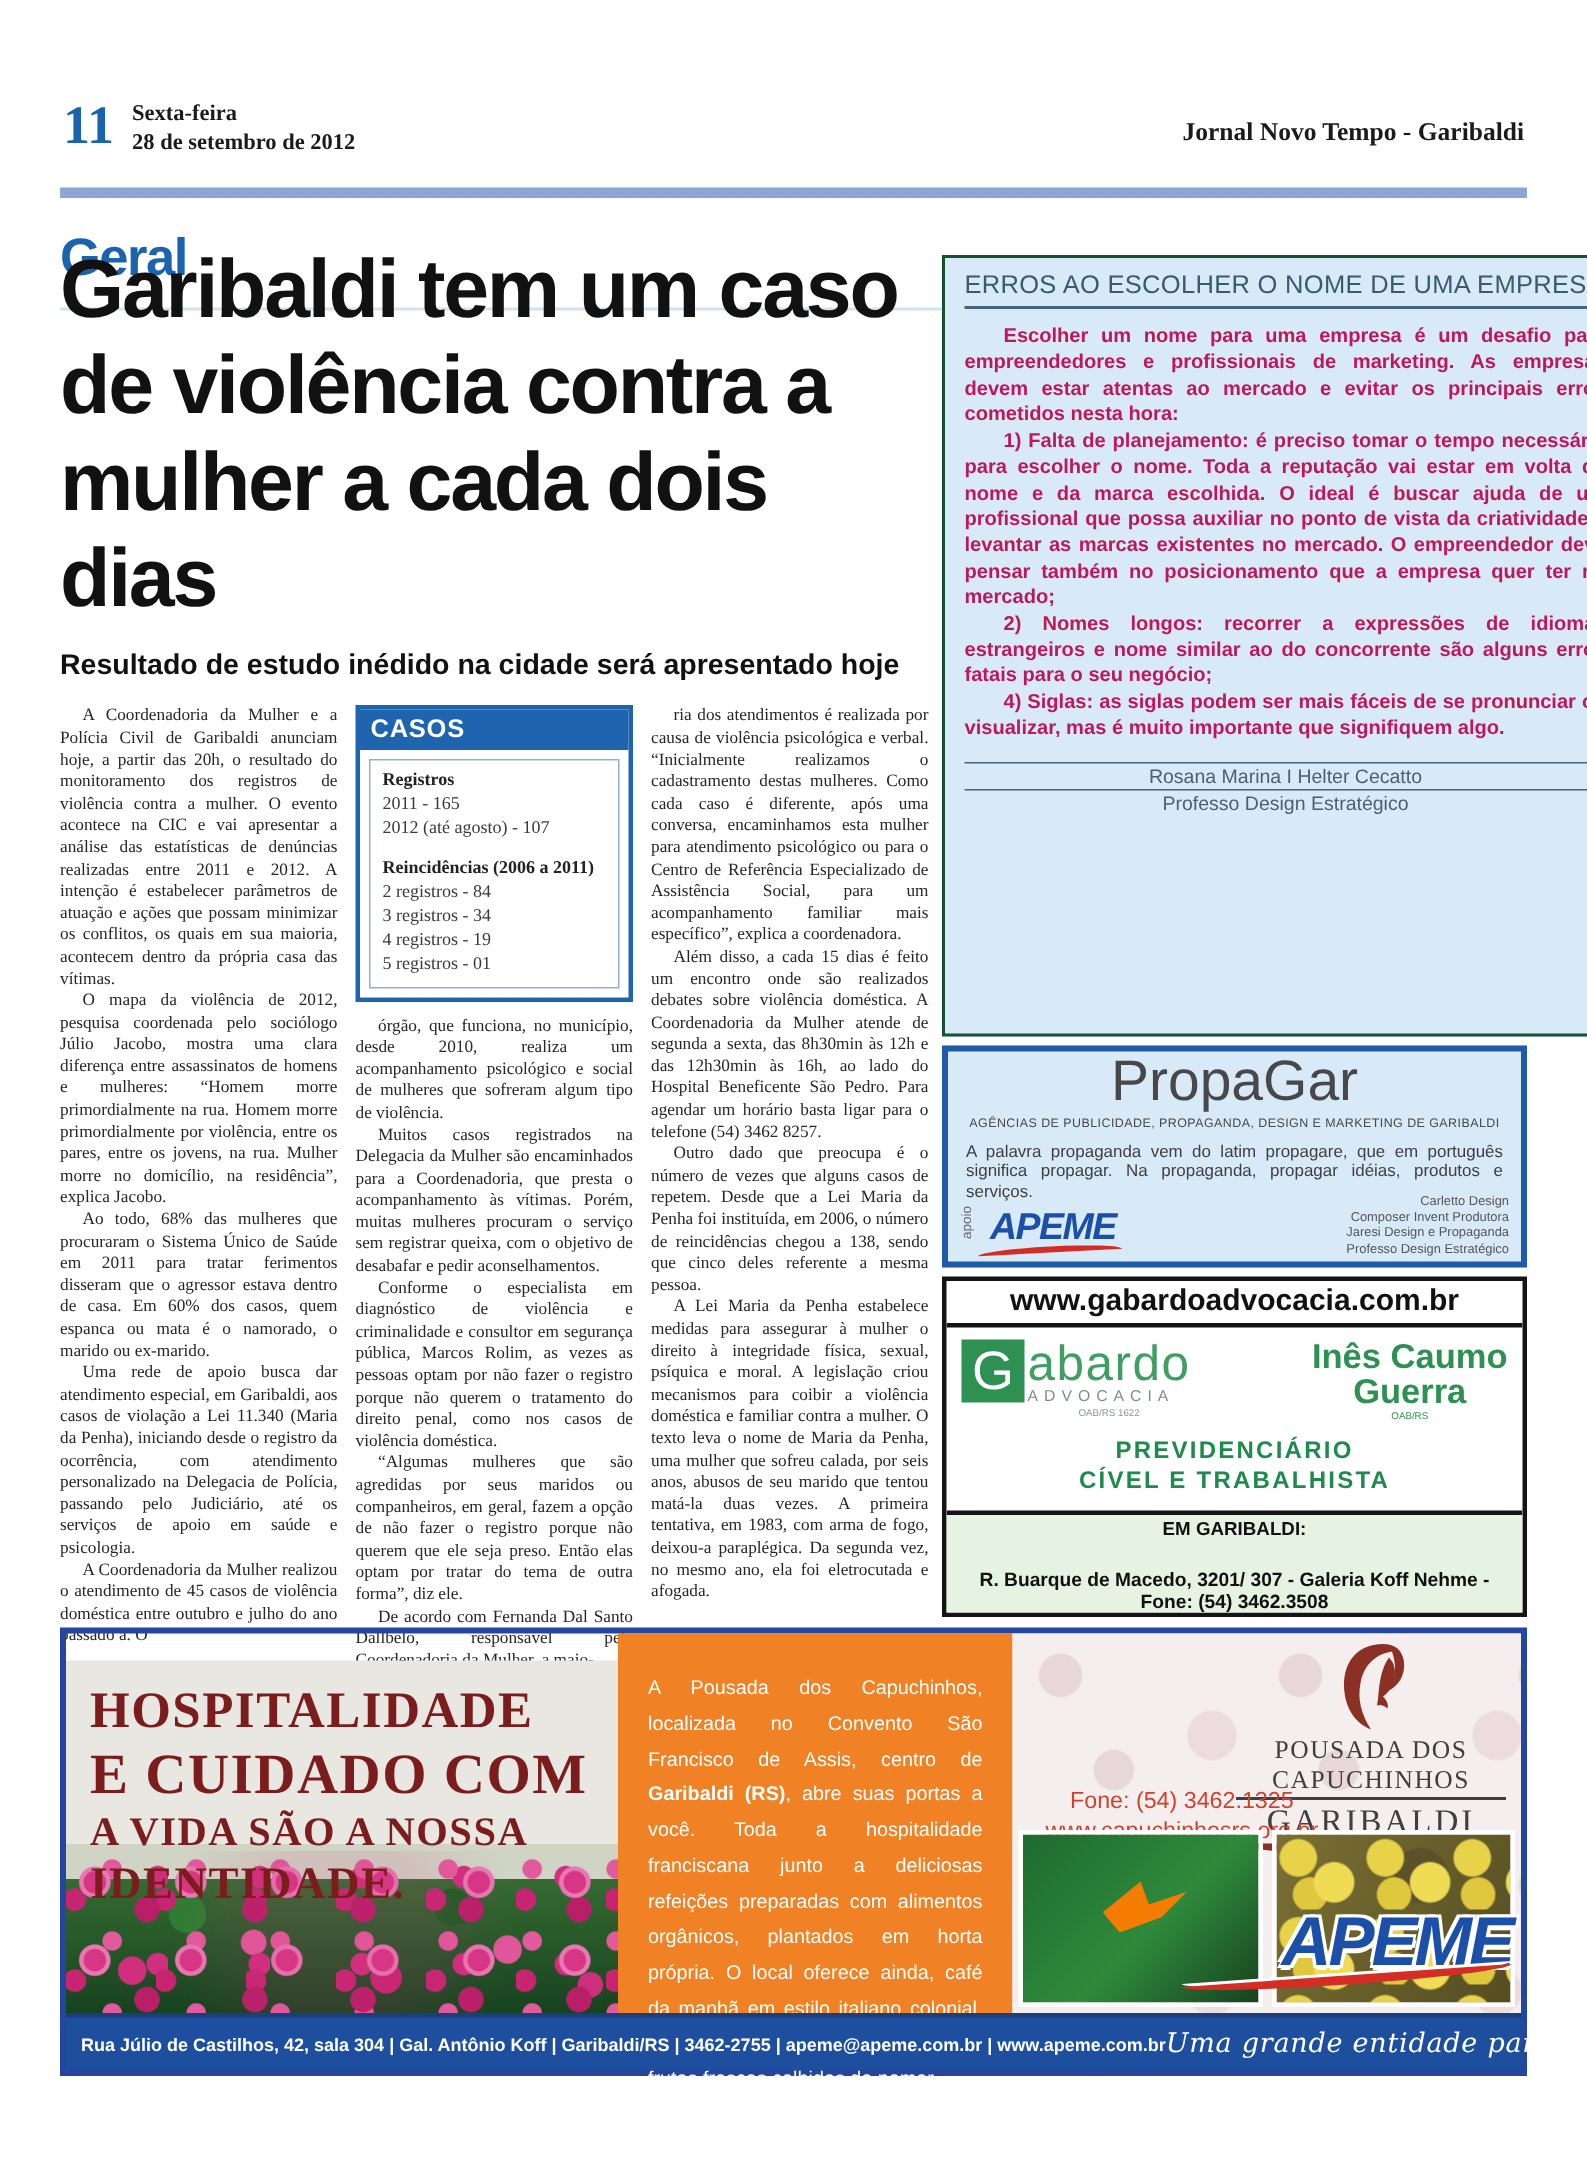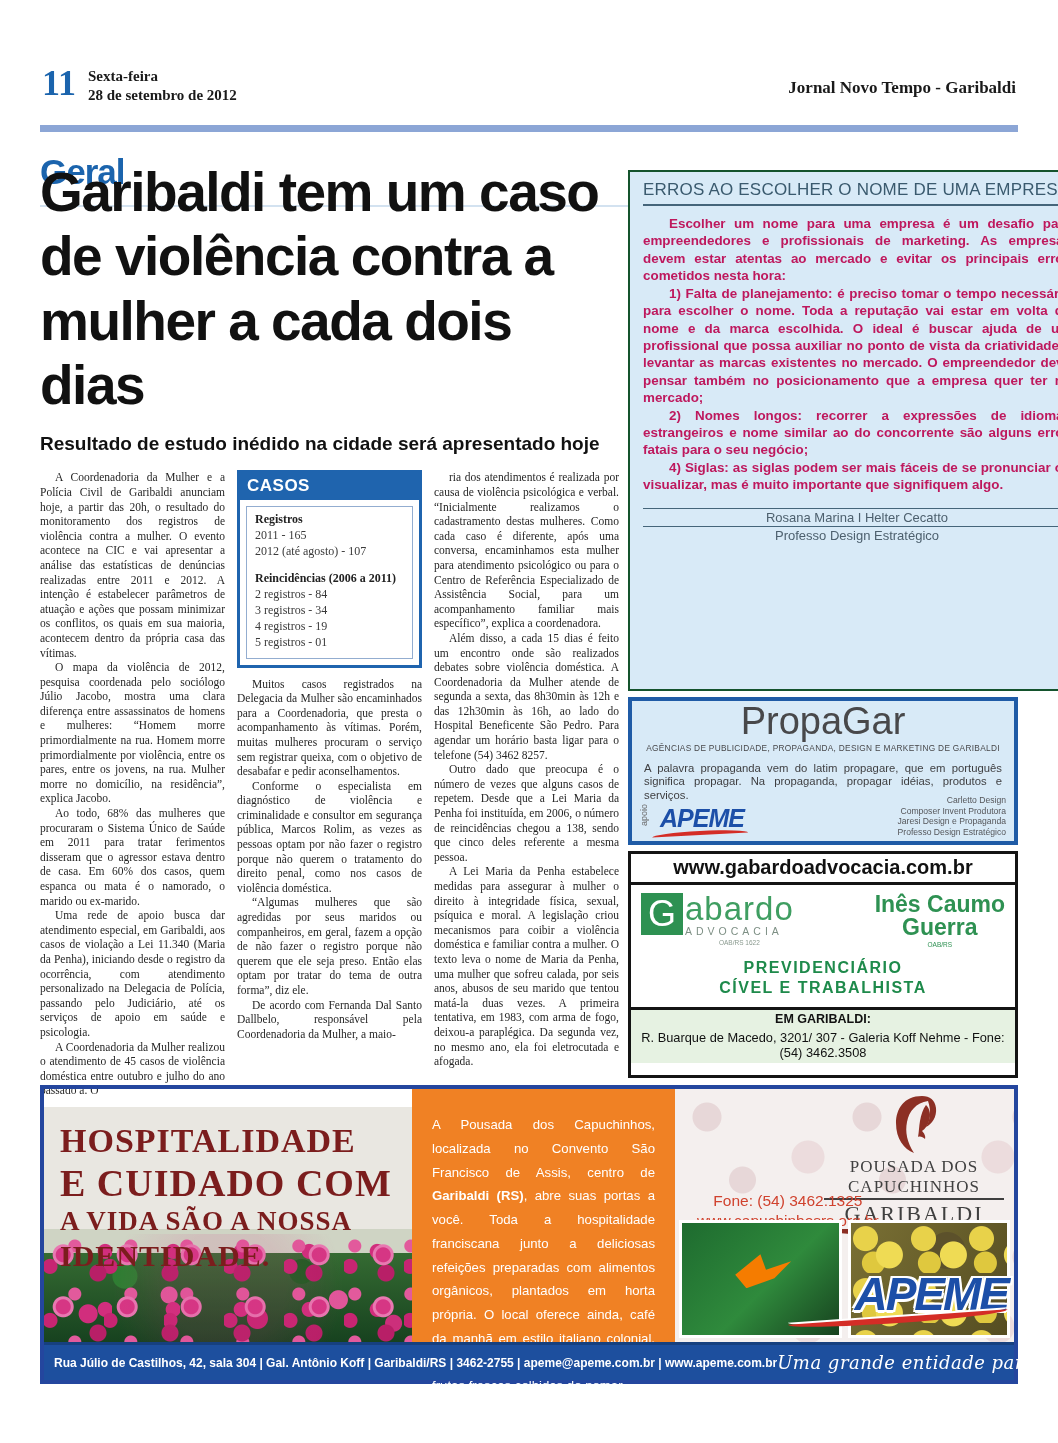--- a/index.html
+++ b/index.html
@@ -60,21 +60,21 @@
   .g-rest { margin-left:2px; }
   .g-word { font-family:"Liberation Sans",sans-serif; font-size:33px; font-weight:400; color:#3f9e61; letter-spacing:1px; line-height:.95; }
   .g-sub { font-family:"Liberation Sans",sans-serif; font-size:10.5px; letter-spacing:4px; color:#7d8f84; margin-top:1px; }
   .g-oab { font-family:"Liberation Sans",sans-serif; font-size:6.5px; color:#8a9a8f; text-align:center; margin-top:2px; }
   .ines { margin-left:auto; text-align:center; }
   .ines-name { font-family:"Liberation Sans",sans-serif; font-weight:bold; font-size:23px; color:#2e9152; line-height:1.02; }
   .ines-oab { font-family:"Liberation Sans",sans-serif; font-size:6.5px; color:#2e9152; margin-top:1px; }
   .gabardo-services { text-align:center; font-family:"Liberation Sans",sans-serif; font-weight:bold; font-size:16px; color:#1e8a4b; letter-spacing:1.5px; line-height:1.25; margin-top:8px; }
   .gabardo-green { border-top:3px solid #141414; background:#e6f2e2; text-align:center; padding:2px 4px 3px; margin-top:9px; }
   .gabardo-green .em { font-family:"Liberation Sans",sans-serif; font-weight:bold; font-size:12.5px; color:#111; }
-  .gabardo-green .addr { font-family:"Liberation Sans",sans-serif; font-weight:normal; font-size:12.8px; color:#111; margin-top:4px; }
+  .gabardo-green .addr { font-family:"Liberation Sans",sans-serif; font-weight:bold; font-size:12.8px; color:#111; margin-top:19px; }
 
   
   .bottom-ad { position:absolute; left:40px; top:1085px; width:978px; height:299px; border:4px solid #24469e; display:flex; flex-direction:column; }
   .bottom-main { display:flex; flex:1; min-height:0; }
 
   .photo-left { width:368px; position:relative; overflow:hidden;
     background:
       radial-gradient(circle at 12% 88%, #d12e7d 0 9px, transparent 10px),
       radial-gradient(circle at 34% 80%, #e25a9c 0 8px, transparent 9px),
       radial-gradient(circle at 58% 90%, #c72572 0 10px, transparent 11px),
@@ -173,20 +173,21 @@
             <div class="casos-group-title">Reincidências (2006 a 2011)</div>
             <div>
                 <div class="casos-line">2 registros - 84</div>
                 <div class="casos-line">3 registros - 34</div>
                 <div class="casos-line">4 registros - 19</div>
                 <div class="casos-line">5 registros - 01</div>
               </div>
           </div>
         </div>
         <div>
+            <p>órgão, que funciona, no município, desde 2010, realiza um acompanhamento psicológico e social de mulheres que sofreram algum tipo de violência.</p>
             <p>Muitos casos registrados na Delegacia da Mulher são encaminhados para a Coordenadoria, que presta o acompanhamento às vítimas. Porém, muitas mulheres procuram o serviço sem registrar queixa, com o objetivo de desabafar e pedir aconselhamentos.</p>
             <p>Conforme o especialista em diagnóstico de violência e criminalidade e consultor em segurança pública, Marcos Rolim, as vezes as pessoas optam por não fazer o registro porque não querem o tratamento do direito penal, como nos casos de violência doméstica.</p>
             <p>“Algumas mulheres que são agredidas por seus maridos ou companheiros, em geral, fazem a opção de não fazer o registro porque não querem que ele seja preso. Então elas optam por tratar do tema de outra forma”, diz ele.</p>
             <p>De acordo com Fernanda Dal Santo Dallbelo, responsável pela Coordenadoria da Mulher, a maio-</p>
           </div>
       </div>
       <div class="col">
           <p>ria dos atendimentos é realizada por causa de violência psicológica e verbal. “Inicialmente realizamos o cadastramento destas mulheres. Como cada caso é diferente, após uma conversa, encaminhamos esta mulher para atendimento psicológico ou para o Centro de Referência Especializado de Assistência Social, para um acompanhamento familiar mais específico”, explica a coordenadora.</p>
           <p>Além disso, a cada 15 dias é feito um encontro onde são realizados debates sobre violência doméstica. A Coordenadoria da Mulher atende de segunda a sexta, das 8h30min às 12h e das 12h30min às 16h, ao lado do Hospital Beneficente São Pedro. Para agendar um horário basta ligar para o telefone (54) 3462 8257.</p>
           <p>Outro dado que preocupa é o número de vezes que alguns casos de repetem. Desde que a Lei Maria da Penha foi instituída, em 2006, o número de reincidências chegou a 138, sendo que cinco deles referente a mesma pessoa.</p>

